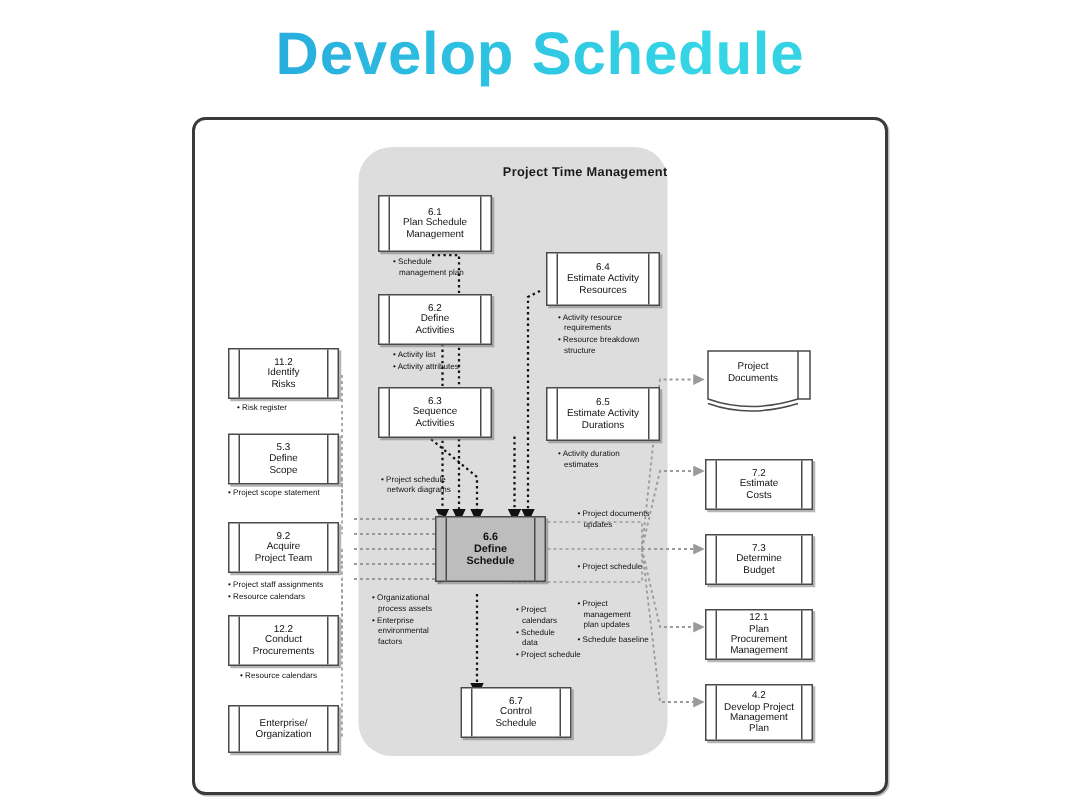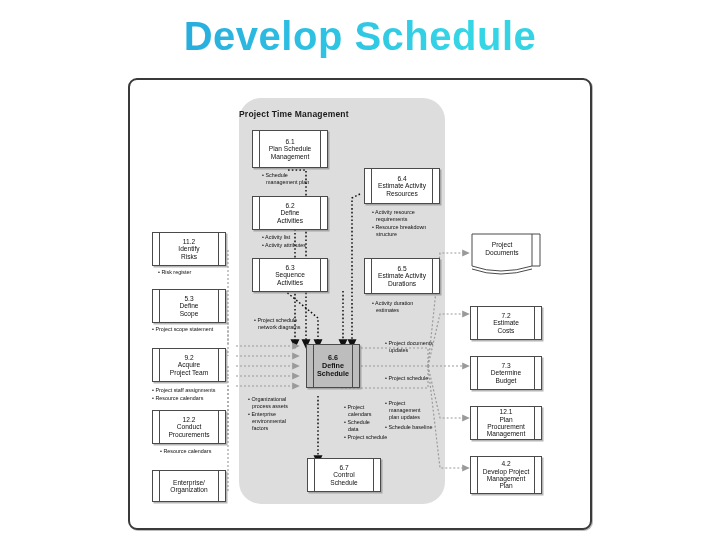--- a/index.html
+++ b/index.html
@@ -25,21 +25,21 @@
     border:2px solid #3a3a3a;border-radius:9px;background:#ffffff;
     box-shadow:1px 1px 0 #bdbdbd;
   }
 
   
   .ptm-panel{
     position:absolute;left:239px;top:98px;width:206px;height:406px;
     background:#dddddd;border-radius:22px;
   }
   .ptm-title{
-    position:absolute;left:239px;top:109px;width:206px;text-align:left;
+    position:absolute;left:239px;top:109px;width:206px;text-align:right;
     font-size:8.5px;font-weight:bold;color:#1a1a1a;letter-spacing:0.2px;
   }
 
   
   .pbox{
     position:absolute;background:#ffffff;border:1px solid #4a4a4a;
     box-sizing:border-box;
     display:flex;align-items:center;justify-content:center;
     text-align:center;color:#111;
     box-shadow:1.5px 1.5px 0 rgba(120,120,120,.55);
@@ -163,21 +163,21 @@
 
   <div class="pbox" style="left:252px;top:258px;width:76px;height:34px;">
     <span class="lbl"><span>6.3</span><br><span>Sequence
 Activities</span></span>
   </div>
   <div class="bul" style="left:254px;top:317px;width:80px;">
     <div>Project schedule
 network diagrams</div>
   </div>
 
-  <div class="pbox gray" style="left:306px;top:344px;width:54px;height:44px;">
+  <div class="pbox gray" style="left:290px;top:344px;width:74px;height:44px;">
     <span class="lbl"><span>6.6</span><br><span>Define
 Schedule</span></span>
   </div>
 
   <div class="bul" style="left:344px;top:404px;width:52px;">
     <div>Project
 calendars</div>
     <div>Schedule
 data</div>
     <div>Project schedule</div>

